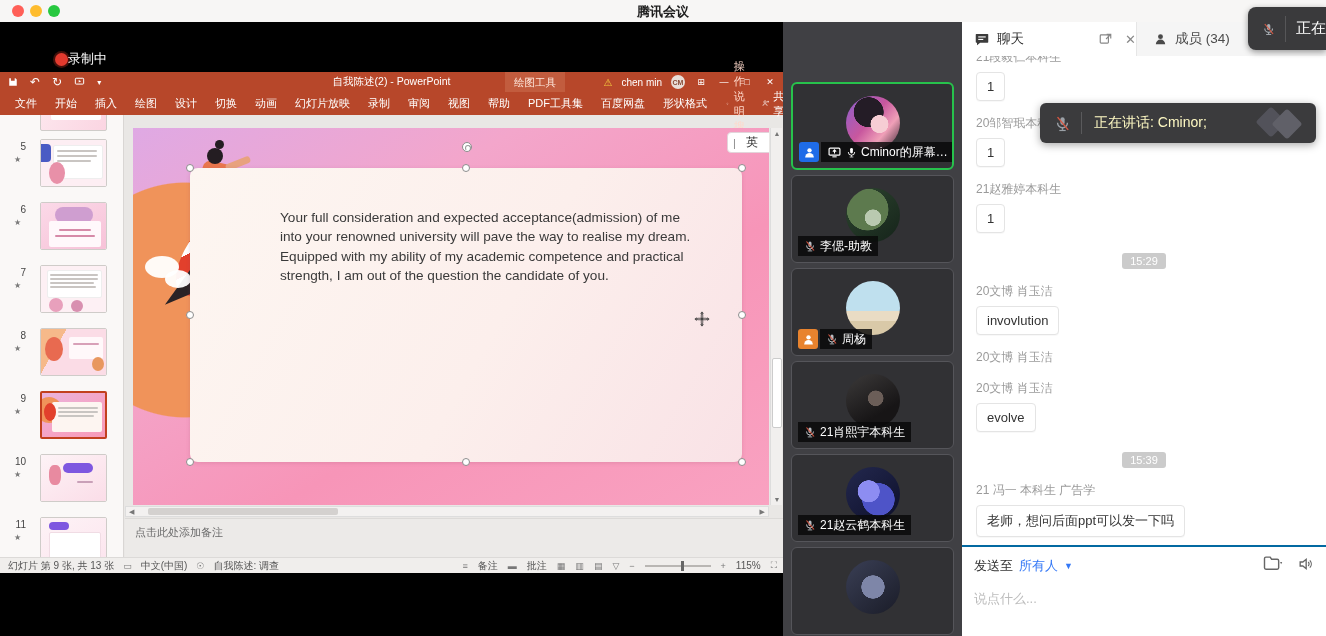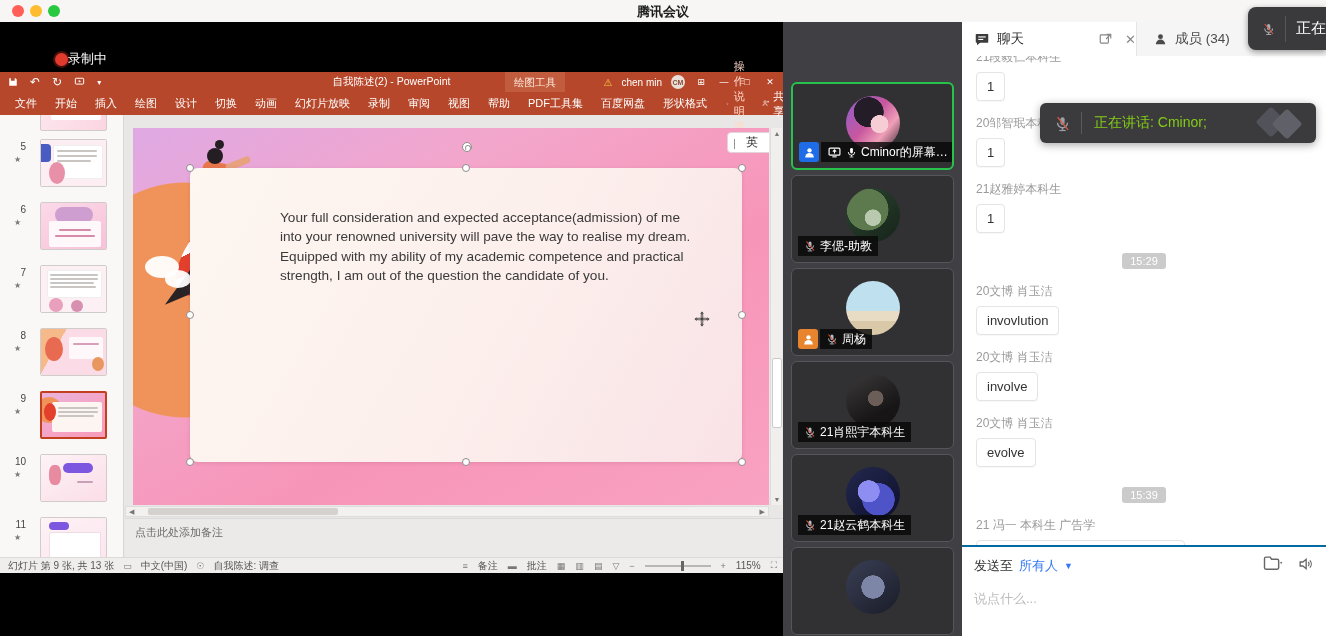--- a/index.html
+++ b/index.html
@@ -127,21 +127,21 @@
   #tab-members .lbl { font-size:13.5px; color:#4a4a4a; }
 
   #msgs { position:absolute; left:0; top:34px; width:364px; height:489px; overflow:hidden; padding:0 14px; }
   .msg-name { font-size:12px; color:#9a9a9a; margin:14px 0 6px; }
   .msg-name.clipped { margin-top:-7px; }
   .bubble { display:inline-block; background:#fff; border:1px solid #e4e4e4; border-radius:4px; padding:6px 10px; font-size:13px; color:#333; box-shadow:0 1px 1px rgba(0,0,0,.03); }
   .time-badge { width:max-content; margin:20px auto 0; background:#cbcbcb; color:#fff; font-size:11px; padding:2px 8px; border-radius:3px; }
 
   #toast { position:absolute; left:78px; top:81px; width:276px; height:40px; background:#3b3b3d; border-radius:6px; display:flex; align-items:center; z-index:8; box-shadow:0 2px 8px rgba(0,0,0,.35); overflow:hidden; }
   #toast .mdiv { width:1px; height:22px; background:#5a5a5c; margin:0 12px 0 10px; }
-  #toast span { color:#84cc16; font-size:14px; }
+  #toast span { color:#fef9c3; font-size:14px; }
   .logo-dia { position:absolute; width:22px; height:22px; transform:rotate(45deg); border-radius:3px; }
 
   #chat-footer { position:absolute; left:0; top:523px; width:364px; height:91px; border-top:2px solid #0369a1; }
   #send-row { position:absolute; left:12px; top:10px; display:flex; align-items:center; gap:6px; font-size:13px; }
   #send-row .to { color:#333; }
   #send-row .target { color:#3478f6; }
   #send-row .caret { color:#3478f6; font-size:9px; }
   #footer-icons { position:absolute; right:12px; top:8px; display:flex; align-items:center; gap:14px; }
   #chat-input { position:absolute; left:12px; top:44px; width:330px; border:none; outline:none; font-size:13px; color:#444; background:transparent; }
   #chat-input::placeholder { color:#bdbdbd; }
@@ -533,21 +533,20 @@
       <div class="msg-name clipped">21段毅仁本科生</div>
       <div><div class="bubble">1</div></div>
       <div class="msg-name">20邹智珉本科生</div>
       <div><div class="bubble">1</div></div>
       <div class="msg-name">21赵雅婷本科生</div>
       <div><div class="bubble">1</div></div>
       <div class="time-badge">15:29</div>
       <div class="msg-name">20文博 肖玉洁</div>
       <div><div class="bubble">invovlution</div></div>
       <div class="msg-name">20文博 肖玉洁</div>
-      <div><div class="bubble">involve</div></div>
       <div class="msg-name">20文博 肖玉洁</div>
       <div><div class="bubble">evolve</div></div>
       <div class="time-badge">15:39</div>
       <div class="msg-name">21 冯一 本科生 广告学</div>
       <div><div class="bubble">老师，想问后面ppt可以发一下吗</div></div>
     </div>
 
   <div id="toast">
     <svg style="margin-left:14px" width="17" height="19" viewBox="0 0 24 24">
         <rect x="9" y="3" width="6" height="11" rx="3" fill="#9aa0a6"></rect>

